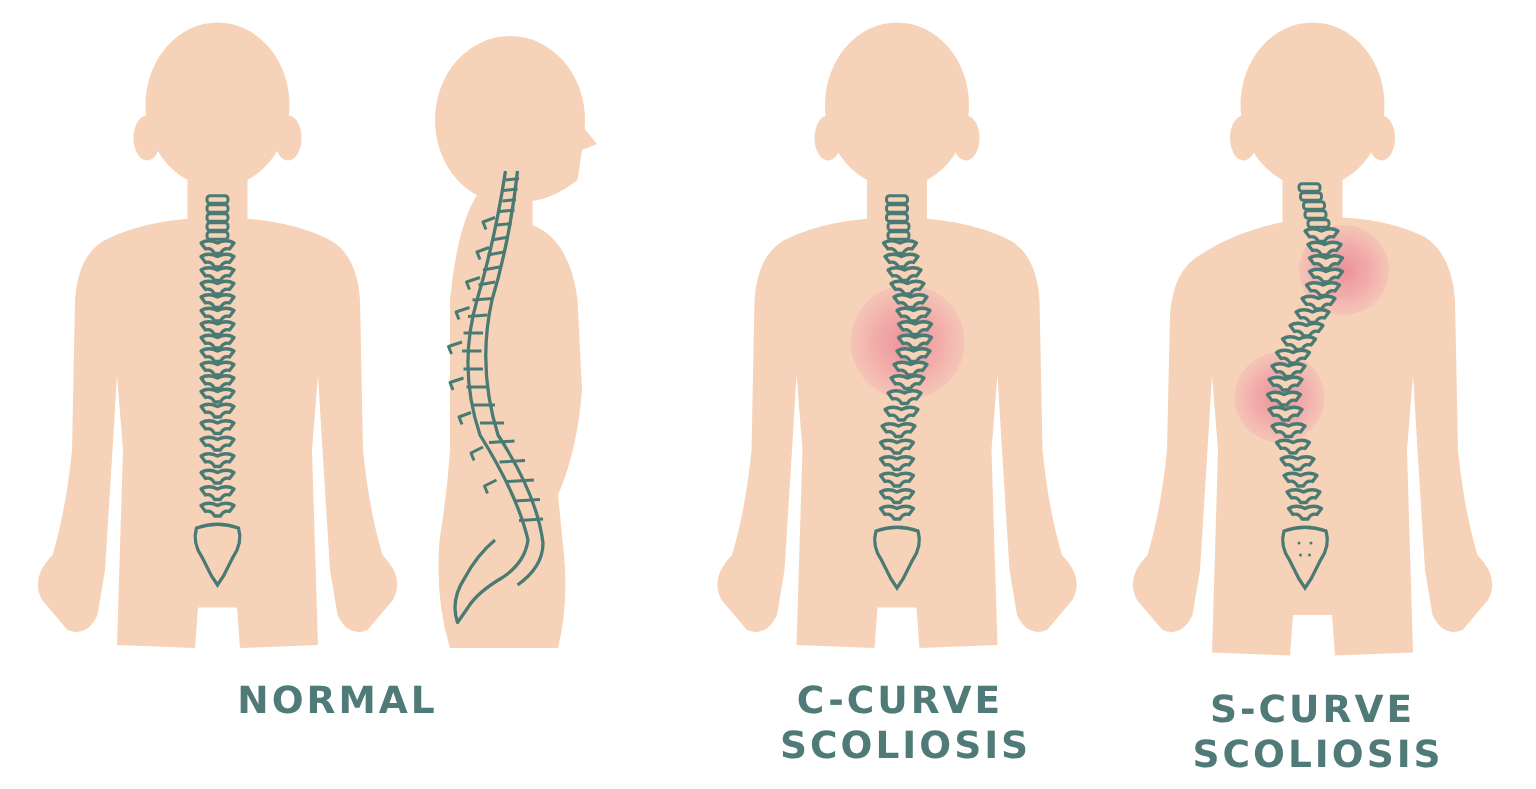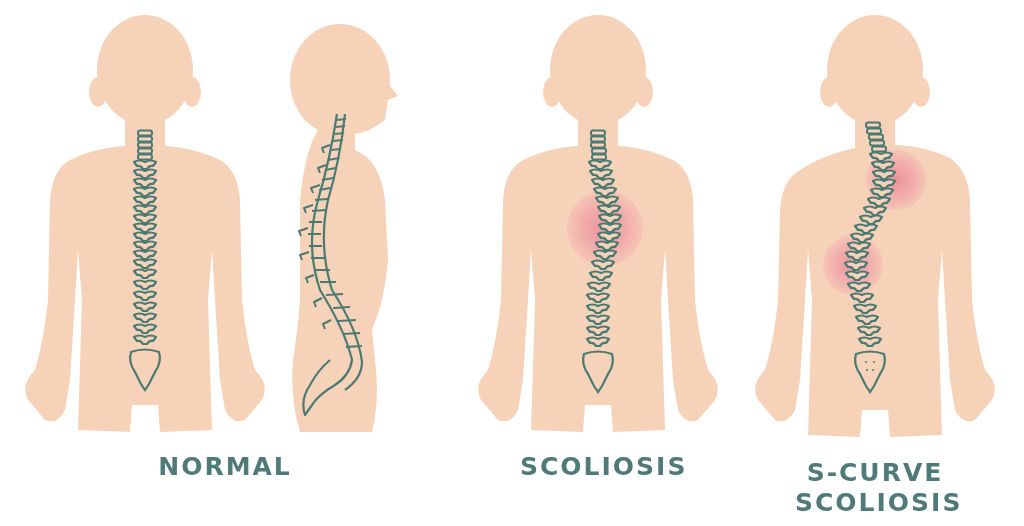--- a/index.html
+++ b/index.html
@@ -187,19 +187,20 @@
     </g>
   </g>
 </svg>
 </div>
 
 <div class="caption" style="left:95px;top:452px;width:260px;">
   <span>Normal</span>
 </div>
 
 <div class="caption" style="left:520px;top:452px;width:160px;">
+  <span>C-Curve</span>
   <span>Scoliosis</span>
 </div>
 
 <div class="caption" style="left:795px;top:458px;width:160px;text-align:center;">
   <span>S-Curve</span>
   <span>Scoliosis</span>
 </div>
 
 </body></html>

